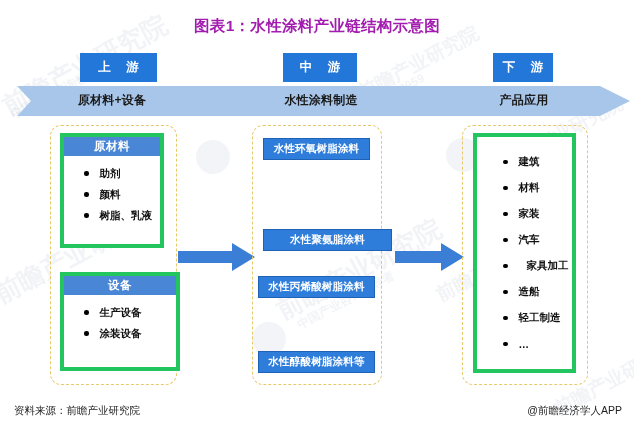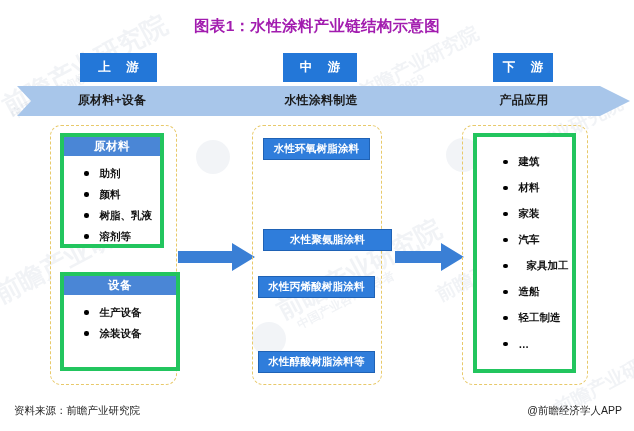--- a/index.html
+++ b/index.html
@@ -215,24 +215,20 @@
         <span>助剂</span>
       </div>
       <div class="bullet-row">
         <span class="dot"></span>
         <span>颜料</span>
       </div>
       <div class="bullet-row">
         <span class="dot"></span>
         <span>树脂、乳液</span>
       </div>
-      <div class="bullet-row">
-        <span class="dot"></span>
-        <span>溶剂等</span>
-      </div>
     </div>
   </div>
 
   <div class="panel" style="left:60px; top:272px; width:120px; height:99px;">
     <div class="panel-head">设备</div>
     <div class="panel-body">
       <div class="bullet-row">
         <span class="dot"></span>
         <span>生产设备</span>
       </div>

